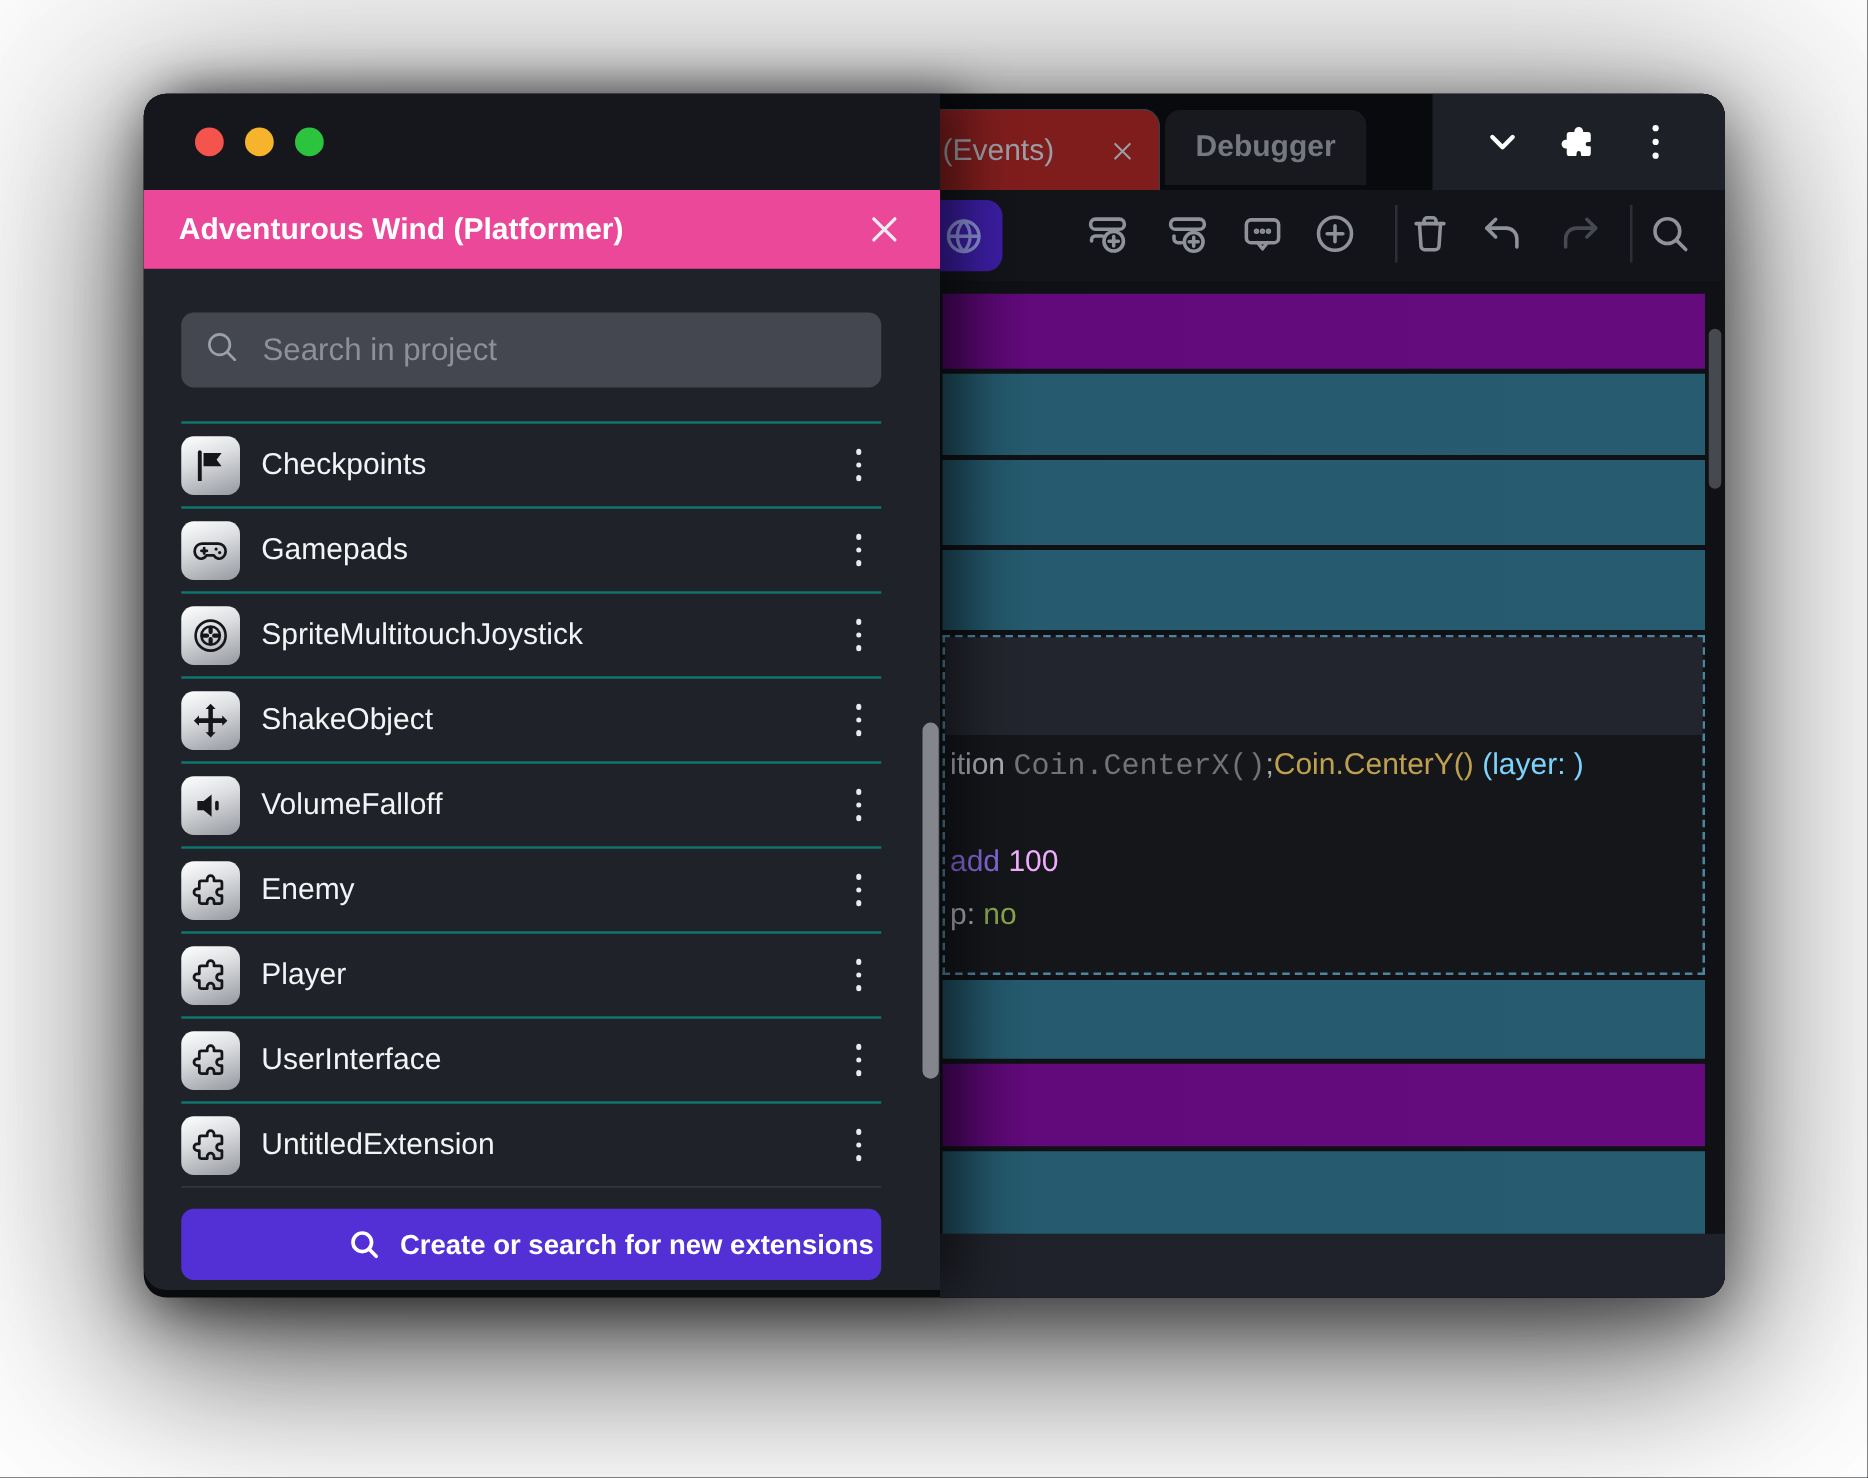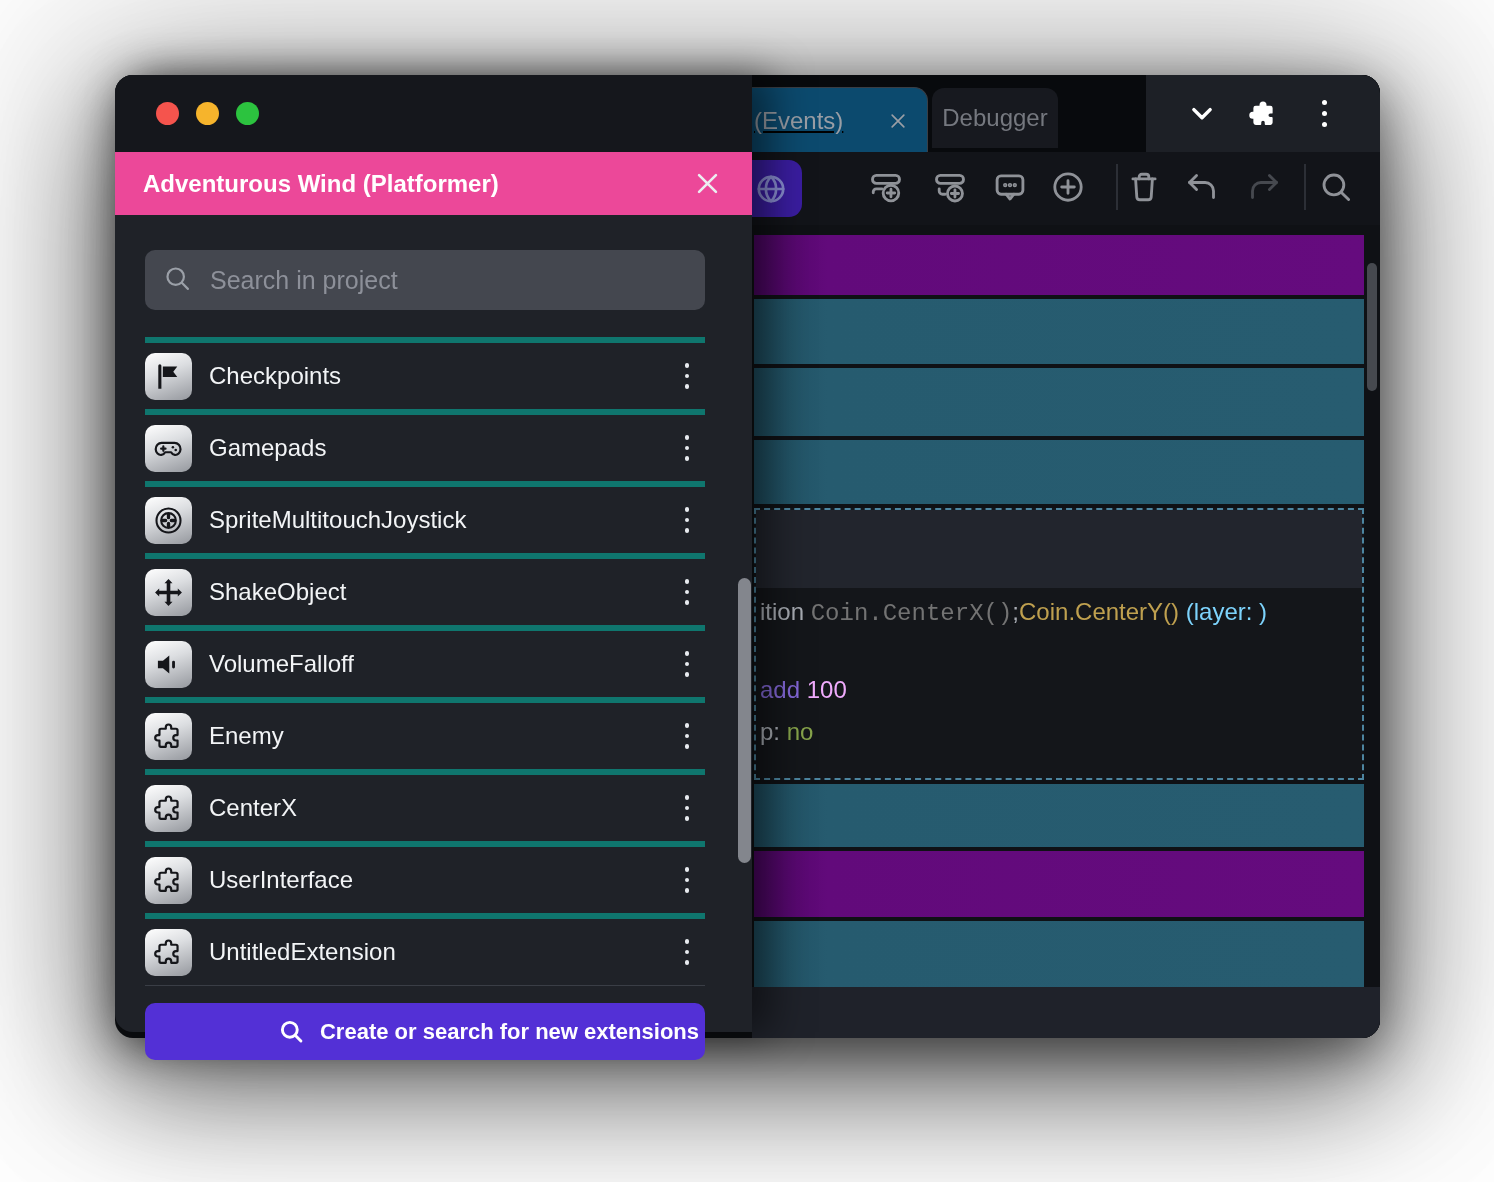--- a/index.html
+++ b/index.html
@@ -11,31 +11,30 @@
   .window{
     position:absolute;left:115px;top:75px;width:1265px;height:963px;
     border-radius:18px;background:#0b0d10;
     box-shadow:0 45px 120px rgba(0,0,0,.55),0 12px 50px rgba(0,0,0,.45),0 0 200px 40px rgba(0,0,0,.25);
   }
   
   .main{position:absolute;left:637px;top:0;right:0;bottom:0;border-radius:0 18px 18px 0;overflow:hidden;background:#101318;}
   .tabbar{position:relative;height:77px;background:#080a0d;}
   .tab{position:absolute;display:flex;align-items:center;cursor:pointer;}
   .tab-active{
-    left:0;top:12px;width:173px;height:65px;background:#0c4a6e;
+    left:0;top:12px;width:173px;height:65px;background:#7f1d1d;
     border:1.5px solid #3a3e45;border-left:none;border-bottom:none;border-radius:0 14px 0 0;
     padding-left:2px;
-    text-decoration:underline;
   }
   .tab-active .tab-label{font-size:24px;color:#9a9ea5;}
   .tab-close{margin-left:auto;margin-right:16px;width:26px;height:26px;display:flex;align-items:center;justify-content:center;}
   .tab-close svg{width:20px;height:20px;stroke:#9a9ea5;stroke-width:2;fill:none;stroke-linecap:round;}
   .tab-idle{
-    left:180px;top:13px;width:126px;height:60px;background:#17191f;border-radius:12px 12px 0 0;
-    justify-content:center;font-size:24px;color:#75787f;
+    left:180px;top:13px;width:161px;height:60px;background:#17191f;border-radius:12px 12px 0 0;
+    justify-content:center;font-size:24px;color:#75787f;font-weight:bold;
   }
   .cluster{
     position:absolute;right:0;top:0;width:234px;height:77px;background:#1d2026;border-radius:0 18px 0 0;
     display:flex;align-items:center;justify-content:space-evenly;padding:0 14px;box-sizing:border-box;
   }
   .cl-btn{width:40px;height:40px;display:flex;align-items:center;justify-content:center;cursor:pointer;}
   .cl-btn svg{width:30px;height:30px;}
   .kebab-v{display:flex;flex-direction:column;gap:6px;align-items:center;justify-content:center;}
   .kebab-v i{width:5px;height:5px;border-radius:50%;background:#ffffff;display:block;}
 
@@ -74,21 +73,21 @@
     margin-top:35px;height:60px;background:#44474f;border-radius:10px;
     display:flex;align-items:center;padding:0 18px;gap:16px;box-sizing:border-box;
   }
   .searchbox svg{width:29px;height:29px;stroke:#9ba0a8;fill:none;stroke-width:1.8;stroke-linecap:round;}
   .searchbox input{
     flex:1;background:transparent;border:none;outline:none;font-size:25px;color:#e8eaee;
     font-family:"Liberation Sans","DejaVu Sans",sans-serif;
   }
   .searchbox input::placeholder{color:#8d9099;}
   .list{margin-top:27px;}
-  .list-row{height:66px;display:flex;align-items:center;border-top:6px solid #0f766e;cursor:pointer;}
+  .list-row{height:66px;display:flex;align-items:center;border-top:2px solid #0f766e;cursor:pointer;}
   .list-row:last-child{border-bottom:1px solid #3a3e46;}
   .tile{
     width:47px;height:47px;border-radius:10px;flex:0 0 auto;
     background:linear-gradient(160deg,#ffffff 0%,#dcdee1 40%,#95989e 100%);
     display:flex;align-items:center;justify-content:center;
   }
   .tile svg{width:31px;height:31px;}
   .row-label{margin-left:17px;font-size:24px;color:#f2f4f6;}
   .row-kebab{margin-left:auto;margin-right:8px;display:flex;flex-direction:column;gap:6px;align-items:center;padding:8px;cursor:pointer;}
   .row-kebab i{width:4.5px;height:4.5px;border-radius:50%;background:#e8ebef;display:block;}
@@ -336,21 +335,21 @@
               <i></i>
               <i></i>
             </span>
           </div>
           <div class="list-row">
             <span class="tile">
               <svg viewBox="0 0 24 24" fill="none" stroke="#15161a" stroke-width="1.7" stroke-linejoin="round">
                 <path d="M9.9 6V4.8a2.1 2.1 0 0 1 4.2 0V6h3.7a1.2 1.2 0 0 1 1.2 1.2v3.7h-1.2a2.1 2.1 0 0 0 0 4.2H19v3.7a1.2 1.2 0 0 1-1.2 1.2h-3.7v-1.2a2.1 2.1 0 0 0-4.2 0V20H6.2A1.2 1.2 0 0 1 5 18.8v-3.7H3.8a2.1 2.1 0 0 1 0-4.2H5V7.2A1.2 1.2 0 0 1 6.2 6Z"></path>
               </svg>
             </span>
-            <span class="row-label">CenterX</span>
+            <span class="row-label">Player</span>
             <span class="row-kebab">
               <i></i>
               <i></i>
               <i></i>
             </span>
           </div>
           <div class="list-row">
             <span class="tile">
               <svg viewBox="0 0 24 24" fill="none" stroke="#15161a" stroke-width="1.7" stroke-linejoin="round">
                 <path d="M9.9 6V4.8a2.1 2.1 0 0 1 4.2 0V6h3.7a1.2 1.2 0 0 1 1.2 1.2v3.7h-1.2a2.1 2.1 0 0 0 0 4.2H19v3.7a1.2 1.2 0 0 1-1.2 1.2h-3.7v-1.2a2.1 2.1 0 0 0-4.2 0V20H6.2A1.2 1.2 0 0 1 5 18.8v-3.7H3.8a2.1 2.1 0 0 1 0-4.2H5V7.2A1.2 1.2 0 0 1 6.2 6Z"></path>

